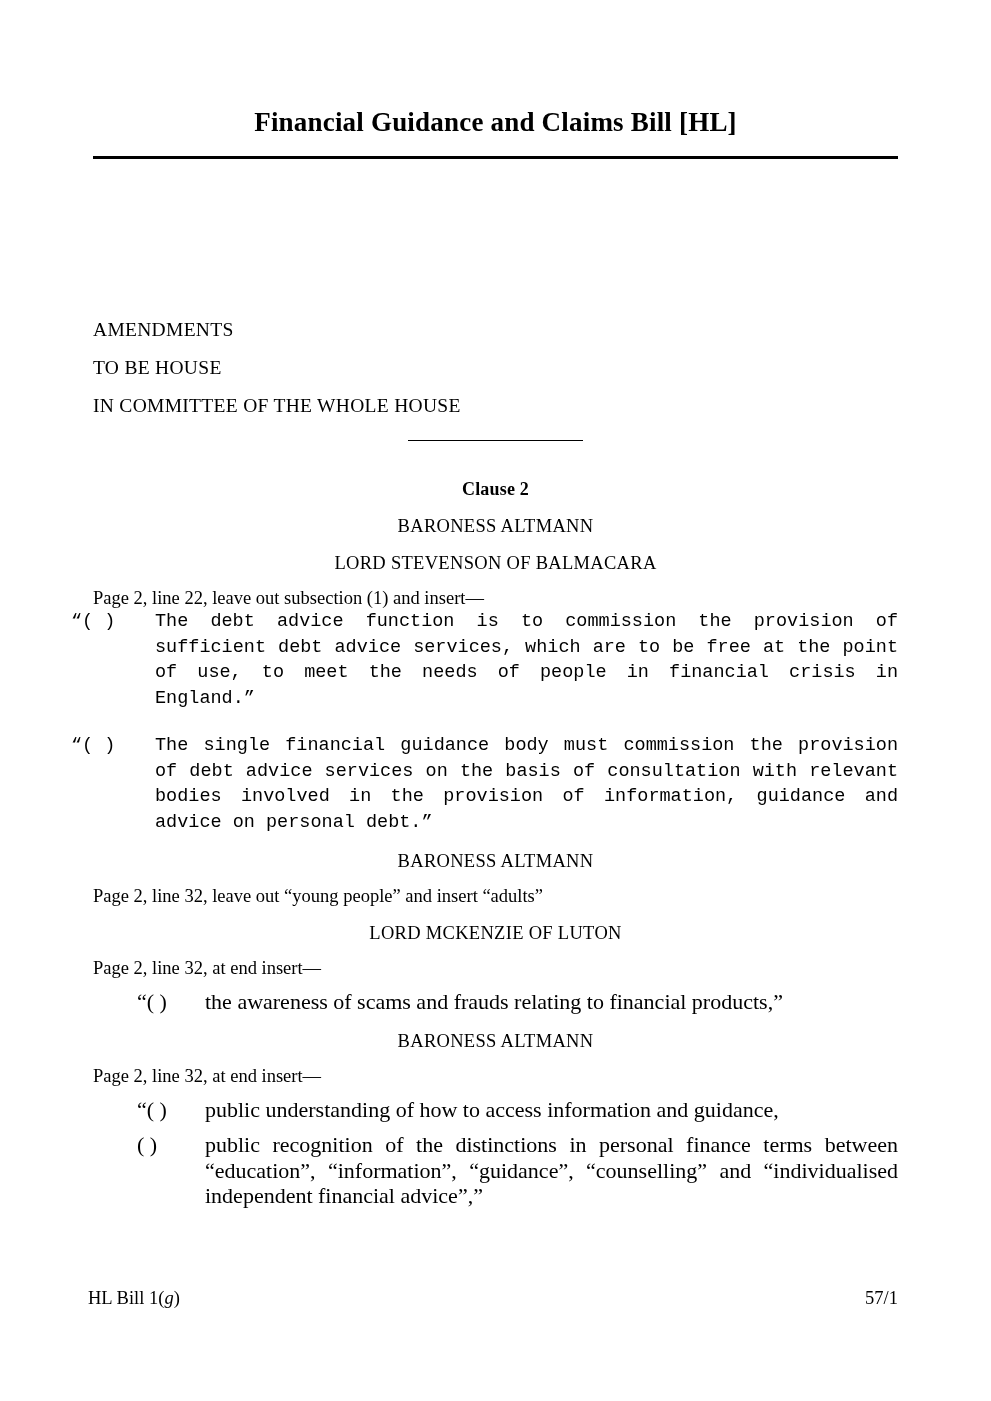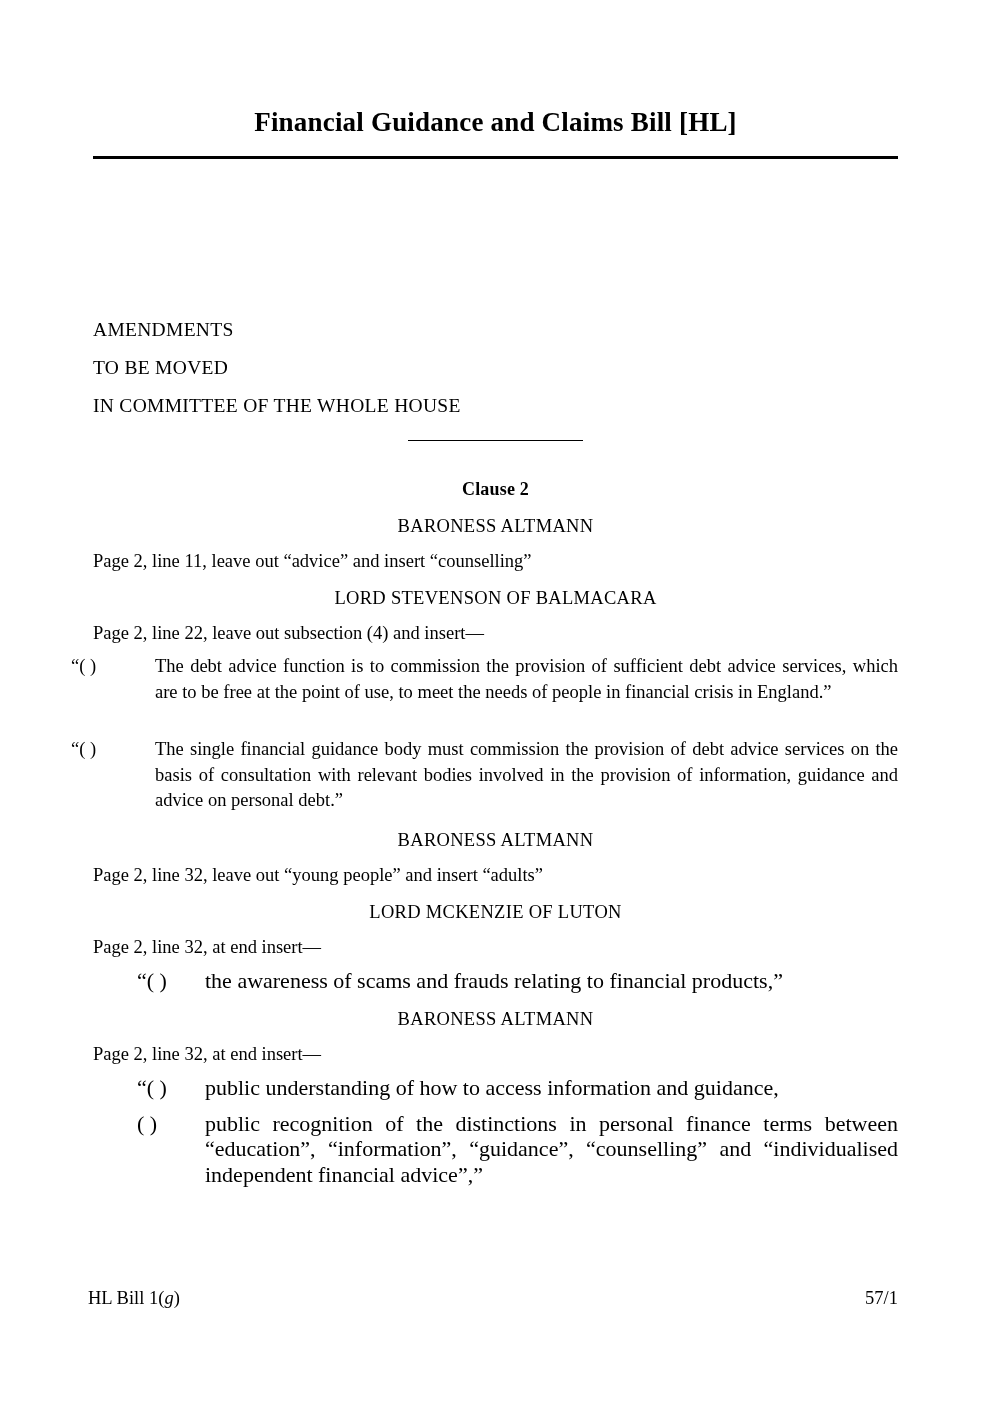--- a/index.html
+++ b/index.html
@@ -65,24 +65,24 @@
     margin-top: 16px;
     letter-spacing: 0.3px;
   }
   .amendment-line {
     font-size: 18.5px;
     margin-top: 14px;
     text-align: left;
   }
   .quote-block {
     font-size: 18.5px;
-    margin-top: 10px;
     margin-left: 20px;
     line-height: 25.5px;
     text-align: justify;
+    font-family: Liberation Mono, monospace;
   }
   .quote-block .marker {
     display: inline-block;
     width: 42px;
   }
   .indent-quote {
     font-size: 22px;
     margin-top: 10px;
     margin-left: 78px;
     line-height: 25.5px;
@@ -119,33 +119,32 @@
 </head>
 <body>
 
 <div class="page">
 
   <h1 class="doc-title">Financial Guidance and Claims Bill [HL]</h1>
   <div class="title-rule"></div>
 
   <div class="heading-block">
     <div>AMENDMENTS</div>
-    <div>TO BE MOVED</div>
+    <div>TO BE HOUSE</div>
     <div>IN COMMITTEE OF THE WHOLE HOUSE</div>
   </div>
 
   <div class="short-rule"></div>
 
   <div class="clause-heading">Clause 2</div>
 
   <div class="sponsor">BARONESS ALTMANN</div>
-  <div class="amendment-line">Page 2, line 11, leave out “advice” and insert “counselling”</div>
 
   <div class="sponsor">LORD STEVENSON OF BALMACARA</div>
-  <div class="amendment-line">Page 2, line 22, leave out subsection (4) and insert—</div>
+  <div class="amendment-line">Page 2, line 22, leave out subsection (1) and insert—</div>
   <div class="quote-block just-para hang">
     <span class="marker">“( )</span><span>The debt advice function is to commission the provision of sufficient debt advice services, which are to be free at the point of use, to meet the needs of people in financial crisis in England.”</span>
   </div>
   <div class="spacer-md"></div>
   <div class="quote-block just-para hang">
     <span class="marker">“( )</span><span>The single financial guidance body must commission the provision of debt advice services on the basis of consultation with relevant bodies involved in the provision of information, guidance and advice on personal debt.”</span>
   </div>
 
   <div class="sponsor">BARONESS ALTMANN</div>
   <div class="amendment-line">Page 2, line 32, leave out “young people” and insert “adults”</div>

